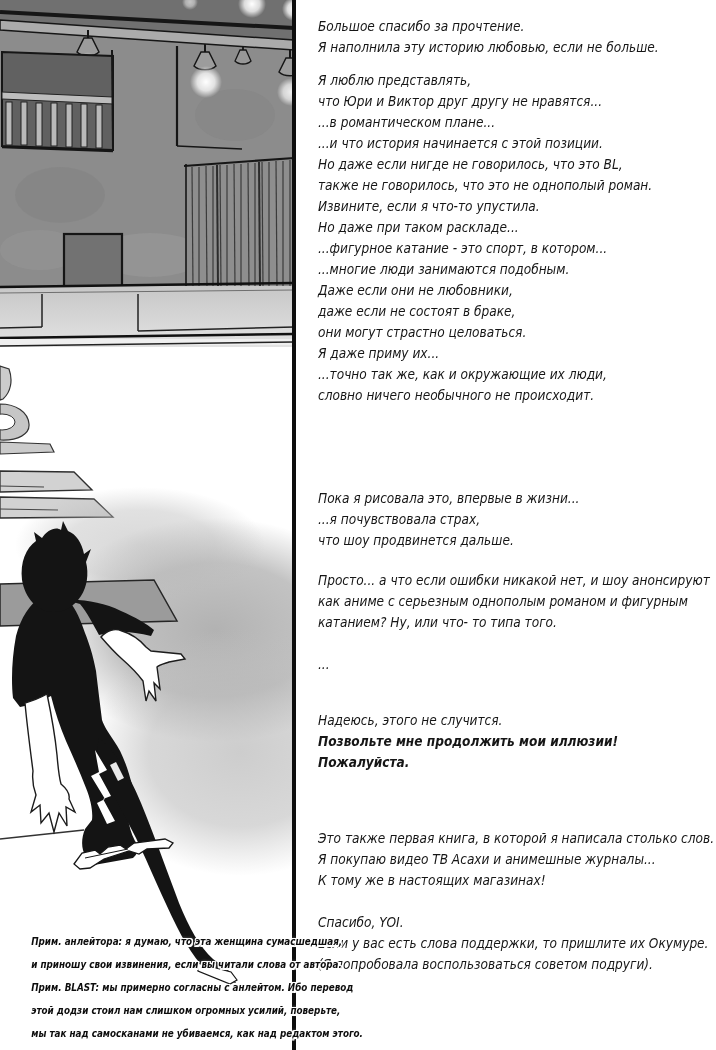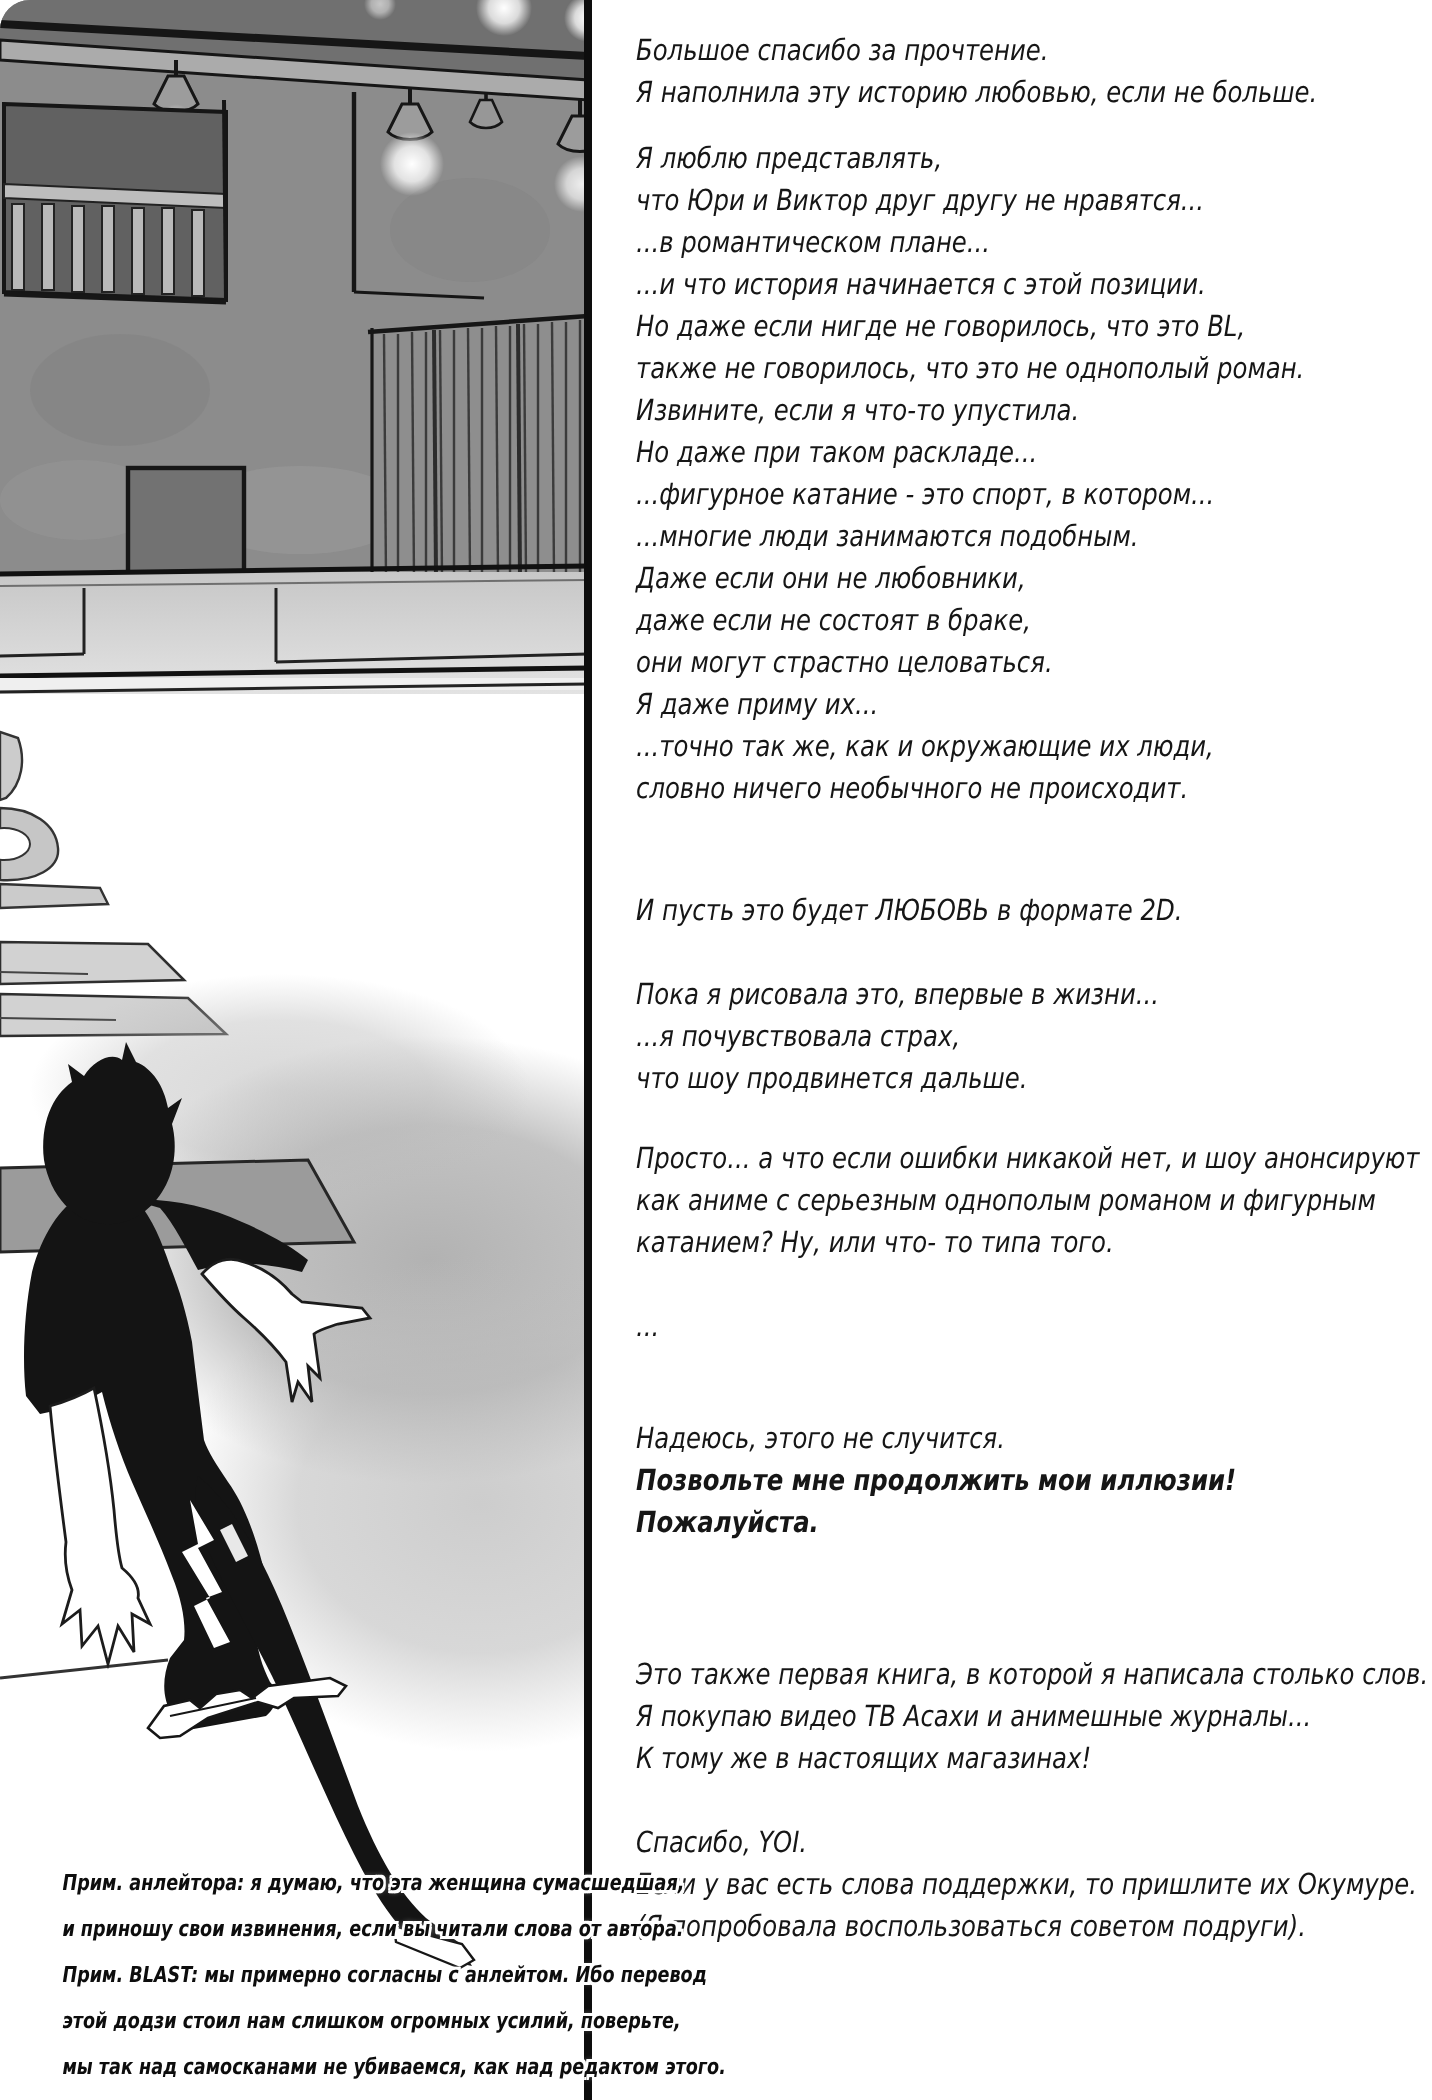--- a/index.html
+++ b/index.html
@@ -1,17 +1,17 @@
 <!DOCTYPE html>
 <html><head>
 <meta charset="utf-8">
 <style>
   html,body{margin:0;padding:0;background:#fff;}
   .page{position:relative;width:716px;height:1050px;background:#ffffff;overflow:hidden;
-        font-family:"DejaVu Sans",sans-serif;border-radius:15px;}
+        font-family:"DejaVu Sans",sans-serif;}
   .art{position:absolute;left:0;top:0;z-index:1;}
   
   .col{position:absolute;left:318px;top:0;width:398px;height:1050px;z-index:2;}
   .blk{position:absolute;left:0;}
   .ln{font-family:"DejaVu Sans",sans-serif;font-style:italic;font-size:14.5px;line-height:21px;
       color:#161616;white-space:nowrap;transform:scaleX(.84);transform-origin:0 50%;}
   .ln.b{font-weight:bold;}
   
   .tnote{position:absolute;left:2px;top:930px;width:292px;z-index:3;text-align:center;}
   .tln{font-family:"DejaVu Sans",sans-serif;font-style:italic;font-weight:bold;font-size:11px;
@@ -207,23 +207,20 @@
       <div class="ln">Но даже при таком раскладе...</div>
       <div class="ln">...фигурное катание - это спорт, в котором...</div>
       <div class="ln">...многие люди занимаются подобным.</div>
       <div class="ln">Даже если они не любовники,</div>
       <div class="ln">даже если не состоят в браке,</div>
       <div class="ln">они могут страстно целоваться.</div>
       <div class="ln">Я даже приму их...</div>
       <div class="ln">...точно так же, как и окружающие их люди,</div>
       <div class="ln">словно ничего необычного не происходит.</div>
     </div>
-    <div class="blk" style="top:446px">
-      <div class="ln">И пусть это будет ЛЮБОВЬ в формате 2D.</div>
-    </div>
     <div class="blk" style="top:488px">
       <div class="ln">Пока я рисовала это, впервые в жизни...</div>
       <div class="ln">...я почувствовала страх,</div>
       <div class="ln">что шоу продвинется дальше.</div>
     </div>
     <div class="blk" style="top:570px">
       <div class="ln">Просто... а что если ошибки никакой нет, и шоу анонсируют</div>
       <div class="ln">как аниме с серьезным однополым романом и фигурным</div>
       <div class="ln">катанием? Ну, или что- то типа того.</div>
     </div>

